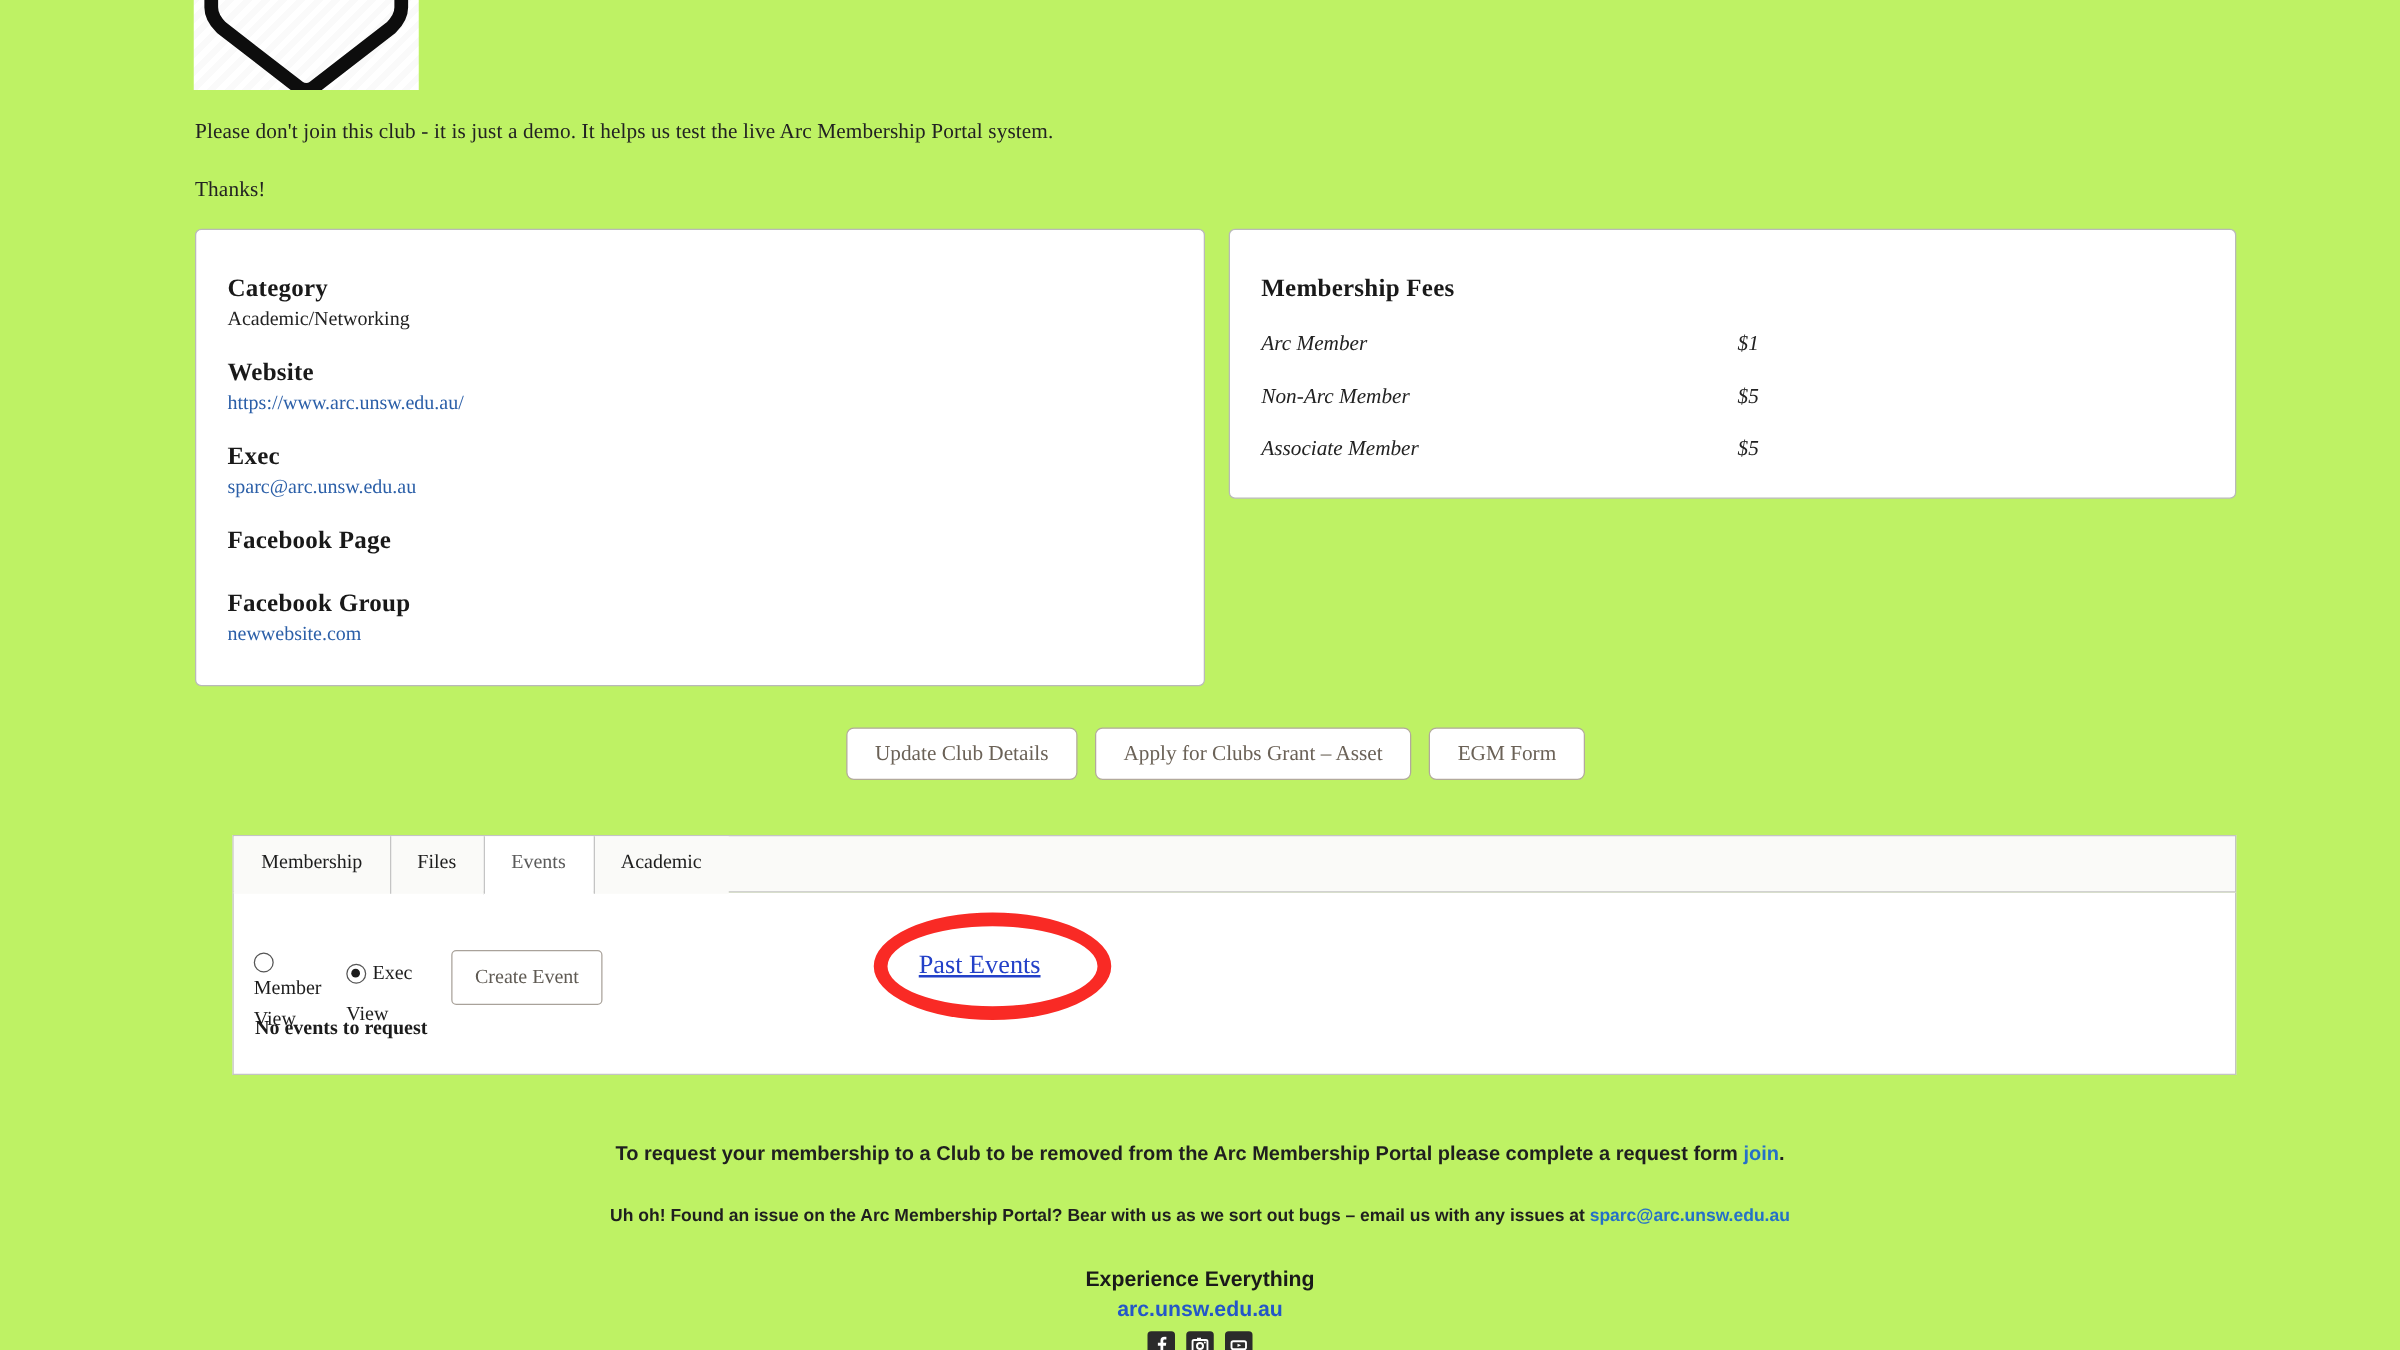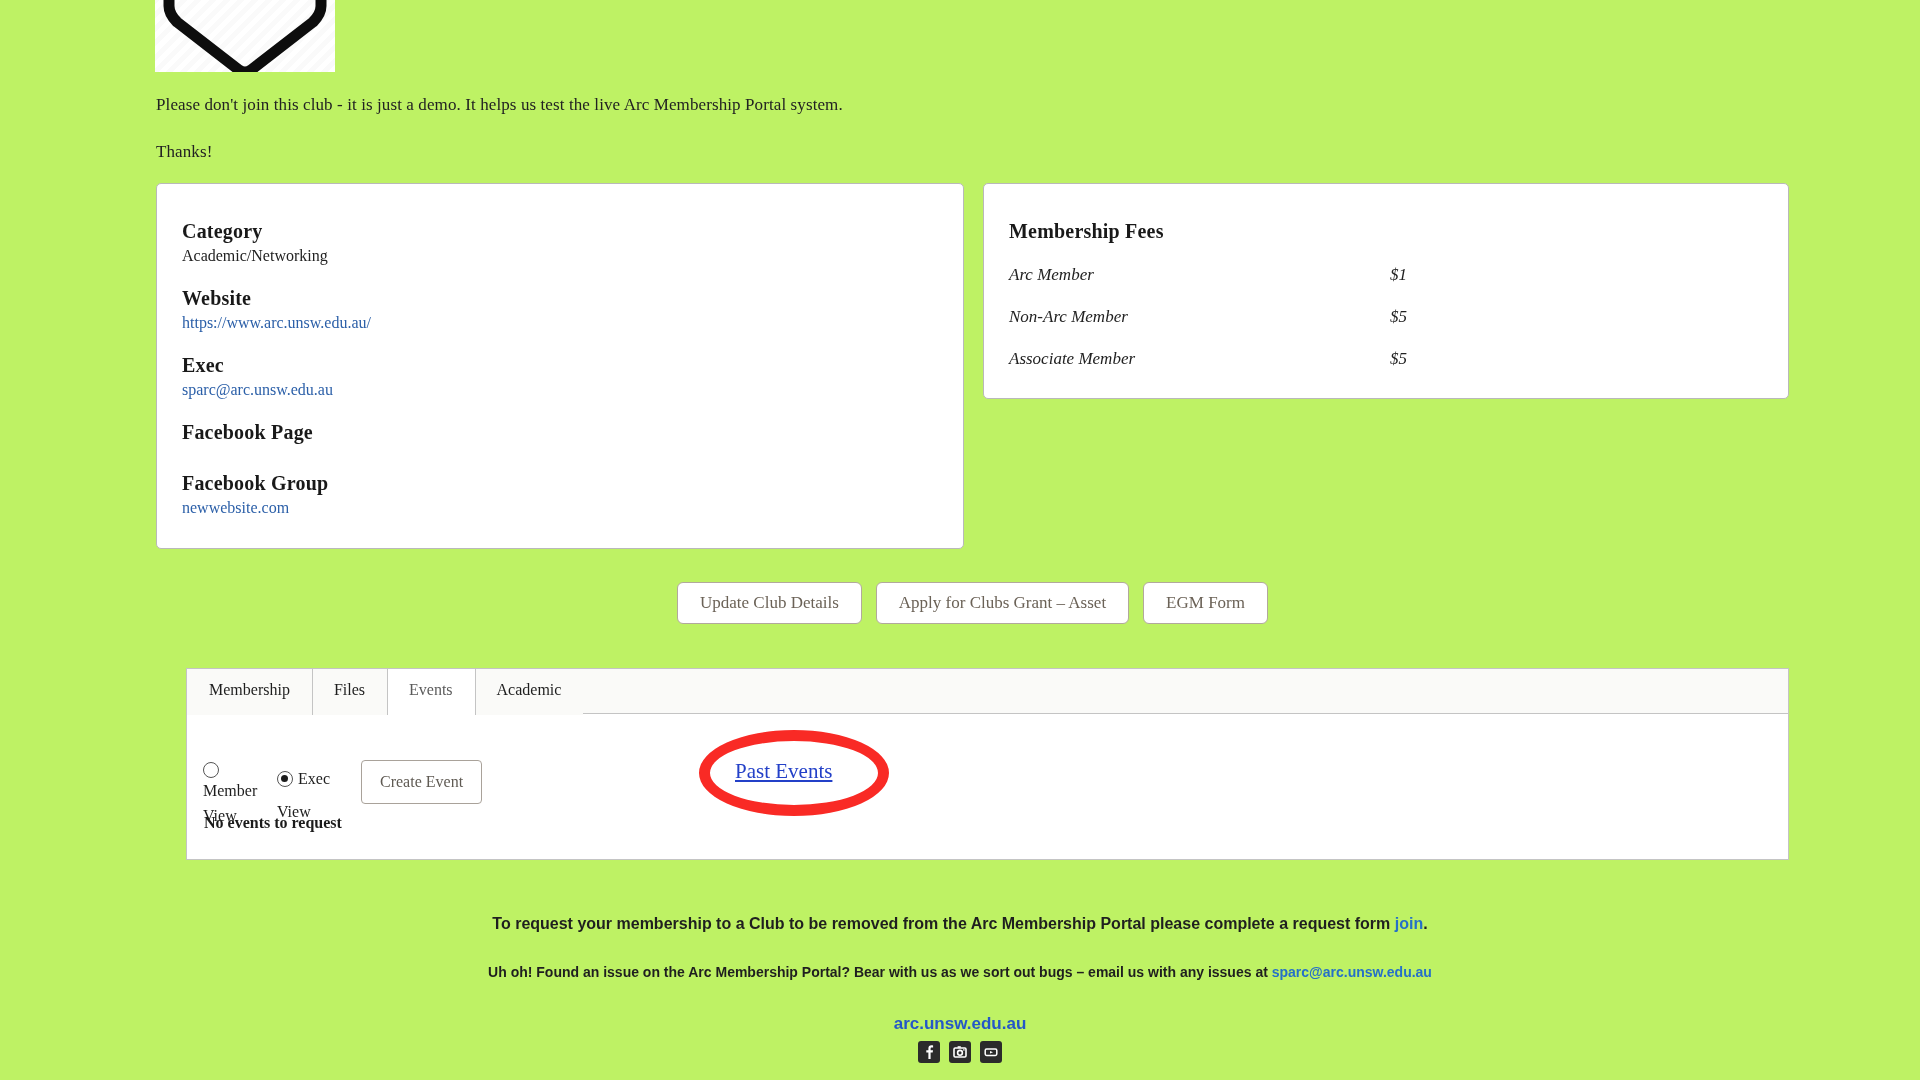--- a/index.html
+++ b/index.html
@@ -415,20 +415,21 @@
     </div>
   </div>
 
   <div class="footer">
     <div class="foot-line-1">
       <span>To request your membership to a Club to be removed from the Arc Membership Portal please complete a request form </span><a class="foot-link">join</a><span>.</span>
     </div>
     <div class="foot-line-2">
       <span>Uh oh! Found an issue on the Arc Membership Portal? Bear with us as we sort out bugs – email us with any issues at </span><a class="foot-link">sparc@arc.unsw.edu.au</a>
     </div>
+    <div class="foot-tag">Experience Everything</div>
     <a class="foot-site">arc.unsw.edu.au</a>
     <div class="social-row">
       <span class="social-icon">
         <svg width="14" height="14" viewBox="0 0 14 14" aria-hidden="true">
           <path d="M8.6 14V7.6h2.1l.3-2.4H8.6V3.7c0-.7.2-1.2 1.2-1.2h1.3V.4C10.8.3 10.1.3 9.3.3 7.6.3 6.4 1.3 6.4 3.3v1.9H4.3v2.4h2.1V14h2.2z" fill="#ffffff"></path>
         </svg>
       </span>
       <span class="social-icon">
         <svg width="14" height="14" viewBox="0 0 14 14" aria-hidden="true">
           <rect x="1" y="3" width="12" height="9" rx="1.2" fill="none" stroke="#ffffff" stroke-width="1.6"></rect>

